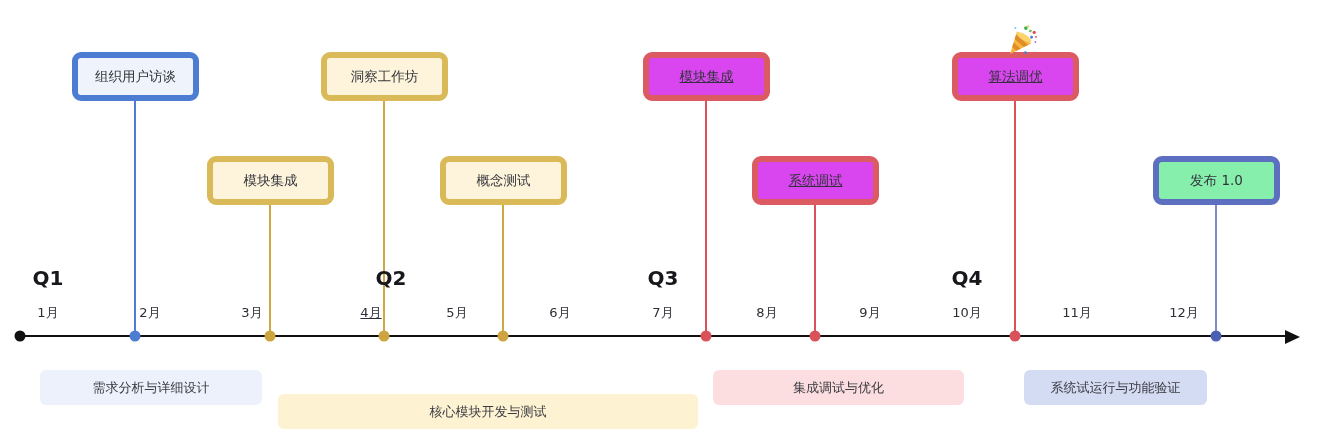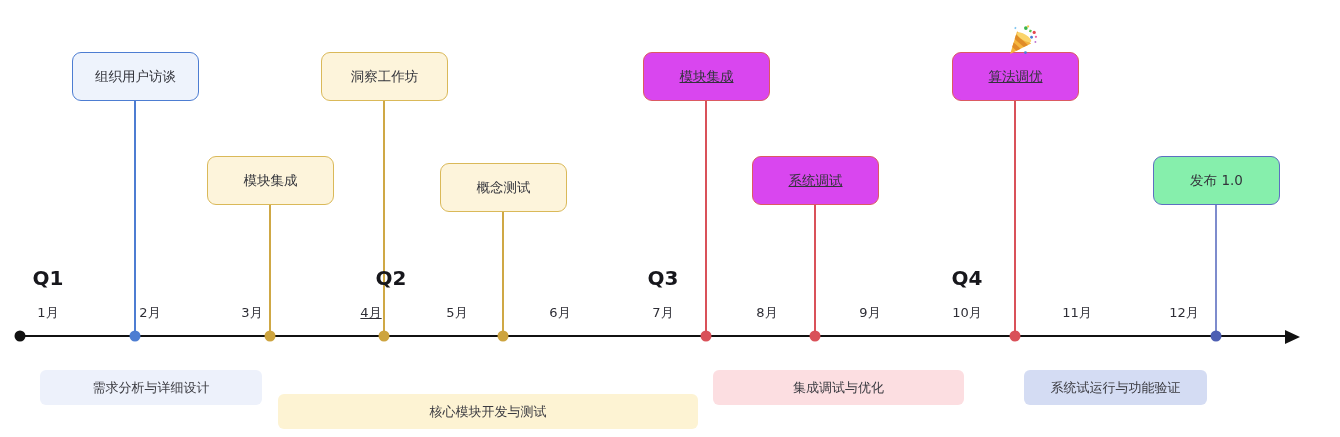--- a/index.html
+++ b/index.html
@@ -7,21 +7,21 @@
     position:relative;
     width:1340px;height:437px;
     background:#ffffff;
     font-family:"DejaVu Sans","Liberation Sans",sans-serif;
     overflow:hidden;
   }
   .event-box{
     position:absolute;
     width:127px;height:49px;
     box-sizing:border-box;
-    border:1px solid #a3a3a3;
+    border:6px solid #a3a3a3;
     border-radius:9px;
     display:flex;align-items:center;justify-content:center;
     font-size:13.5px;color:#33343b;
     z-index:3;
     background:#fff;
   }
   .box-blue  {border-color:#4d7dd2;background:#eef3fc;}
   .box-gold  {border-color:#dab959;background:#fdf4db;}
   .box-red   {border-color:#dc5a62;background:#d946ef;text-decoration:underline;}
   .box-indigo{border-color:#5d6fc1;background:#86efac;}
@@ -87,21 +87,21 @@
 
   <div class="event-box box-blue" style="left:72px;top:52px;">
       <span>组织用户访谈</span>
     </div>
   <div class="event-box box-gold" style="left:207px;top:156px;">
       <span>模块集成</span>
     </div>
   <div class="event-box box-gold" style="left:321px;top:52px;">
       <span>洞察工作坊</span>
     </div>
-  <div class="event-box box-gold" style="left:440px;top:163px;font-family:Liberation Serif, serif;">
+  <div class="event-box box-gold" style="left:440px;top:156px;font-family:Liberation Serif, serif;">
       <span>概念测试</span>
     </div>
   <div class="event-box box-red" style="left:643px;top:52px;">
       <span>模块集成</span>
     </div>
   <div class="event-box box-red" style="left:752px;top:156px;">
       <span>系统调试</span>
     </div>
   <div class="event-box box-red" style="left:952px;top:52px;">
       <span>算法调优</span>

